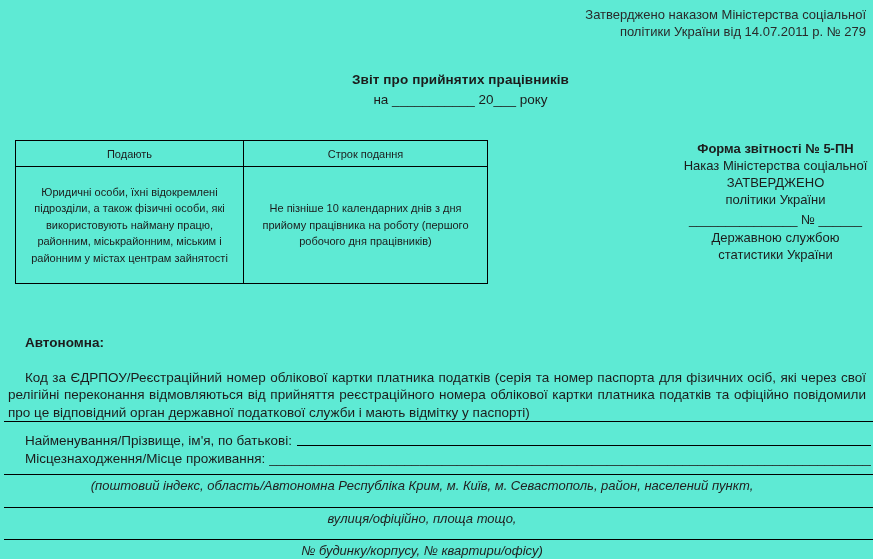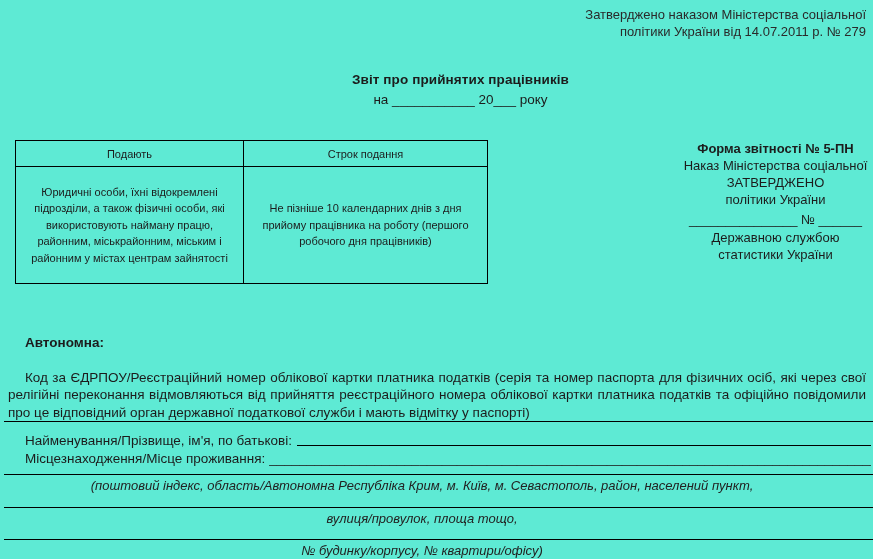--- a/index.html
+++ b/index.html
@@ -119,18 +119,18 @@
     <div class="field-row">
       <span class="field-label">Місцезнаходження/Місце проживання:</span>
       <span class="fill-underscore">__________________________________________________________________________________________________________________________________________</span>
     </div>
   </div>
 
   <div class="rule rule-2"></div>
   <div class="caption caption-1">(поштовий індекс, область/Автономна Республіка Крим, м. Київ, м. Севастополь, район, населений пункт,</div>
 
   <div class="rule rule-3"></div>
-  <div class="caption caption-2">вулиця/провулок, площа тощо,</div>
+  <div class="caption caption-2">вулиця/офіційно, площа тощо,</div>
 
   <div class="rule rule-4"></div>
   <div class="caption caption-3">№ будинку/корпусу, № квартири/офісу)</div>
 
 </div>
 
 </body></html>

